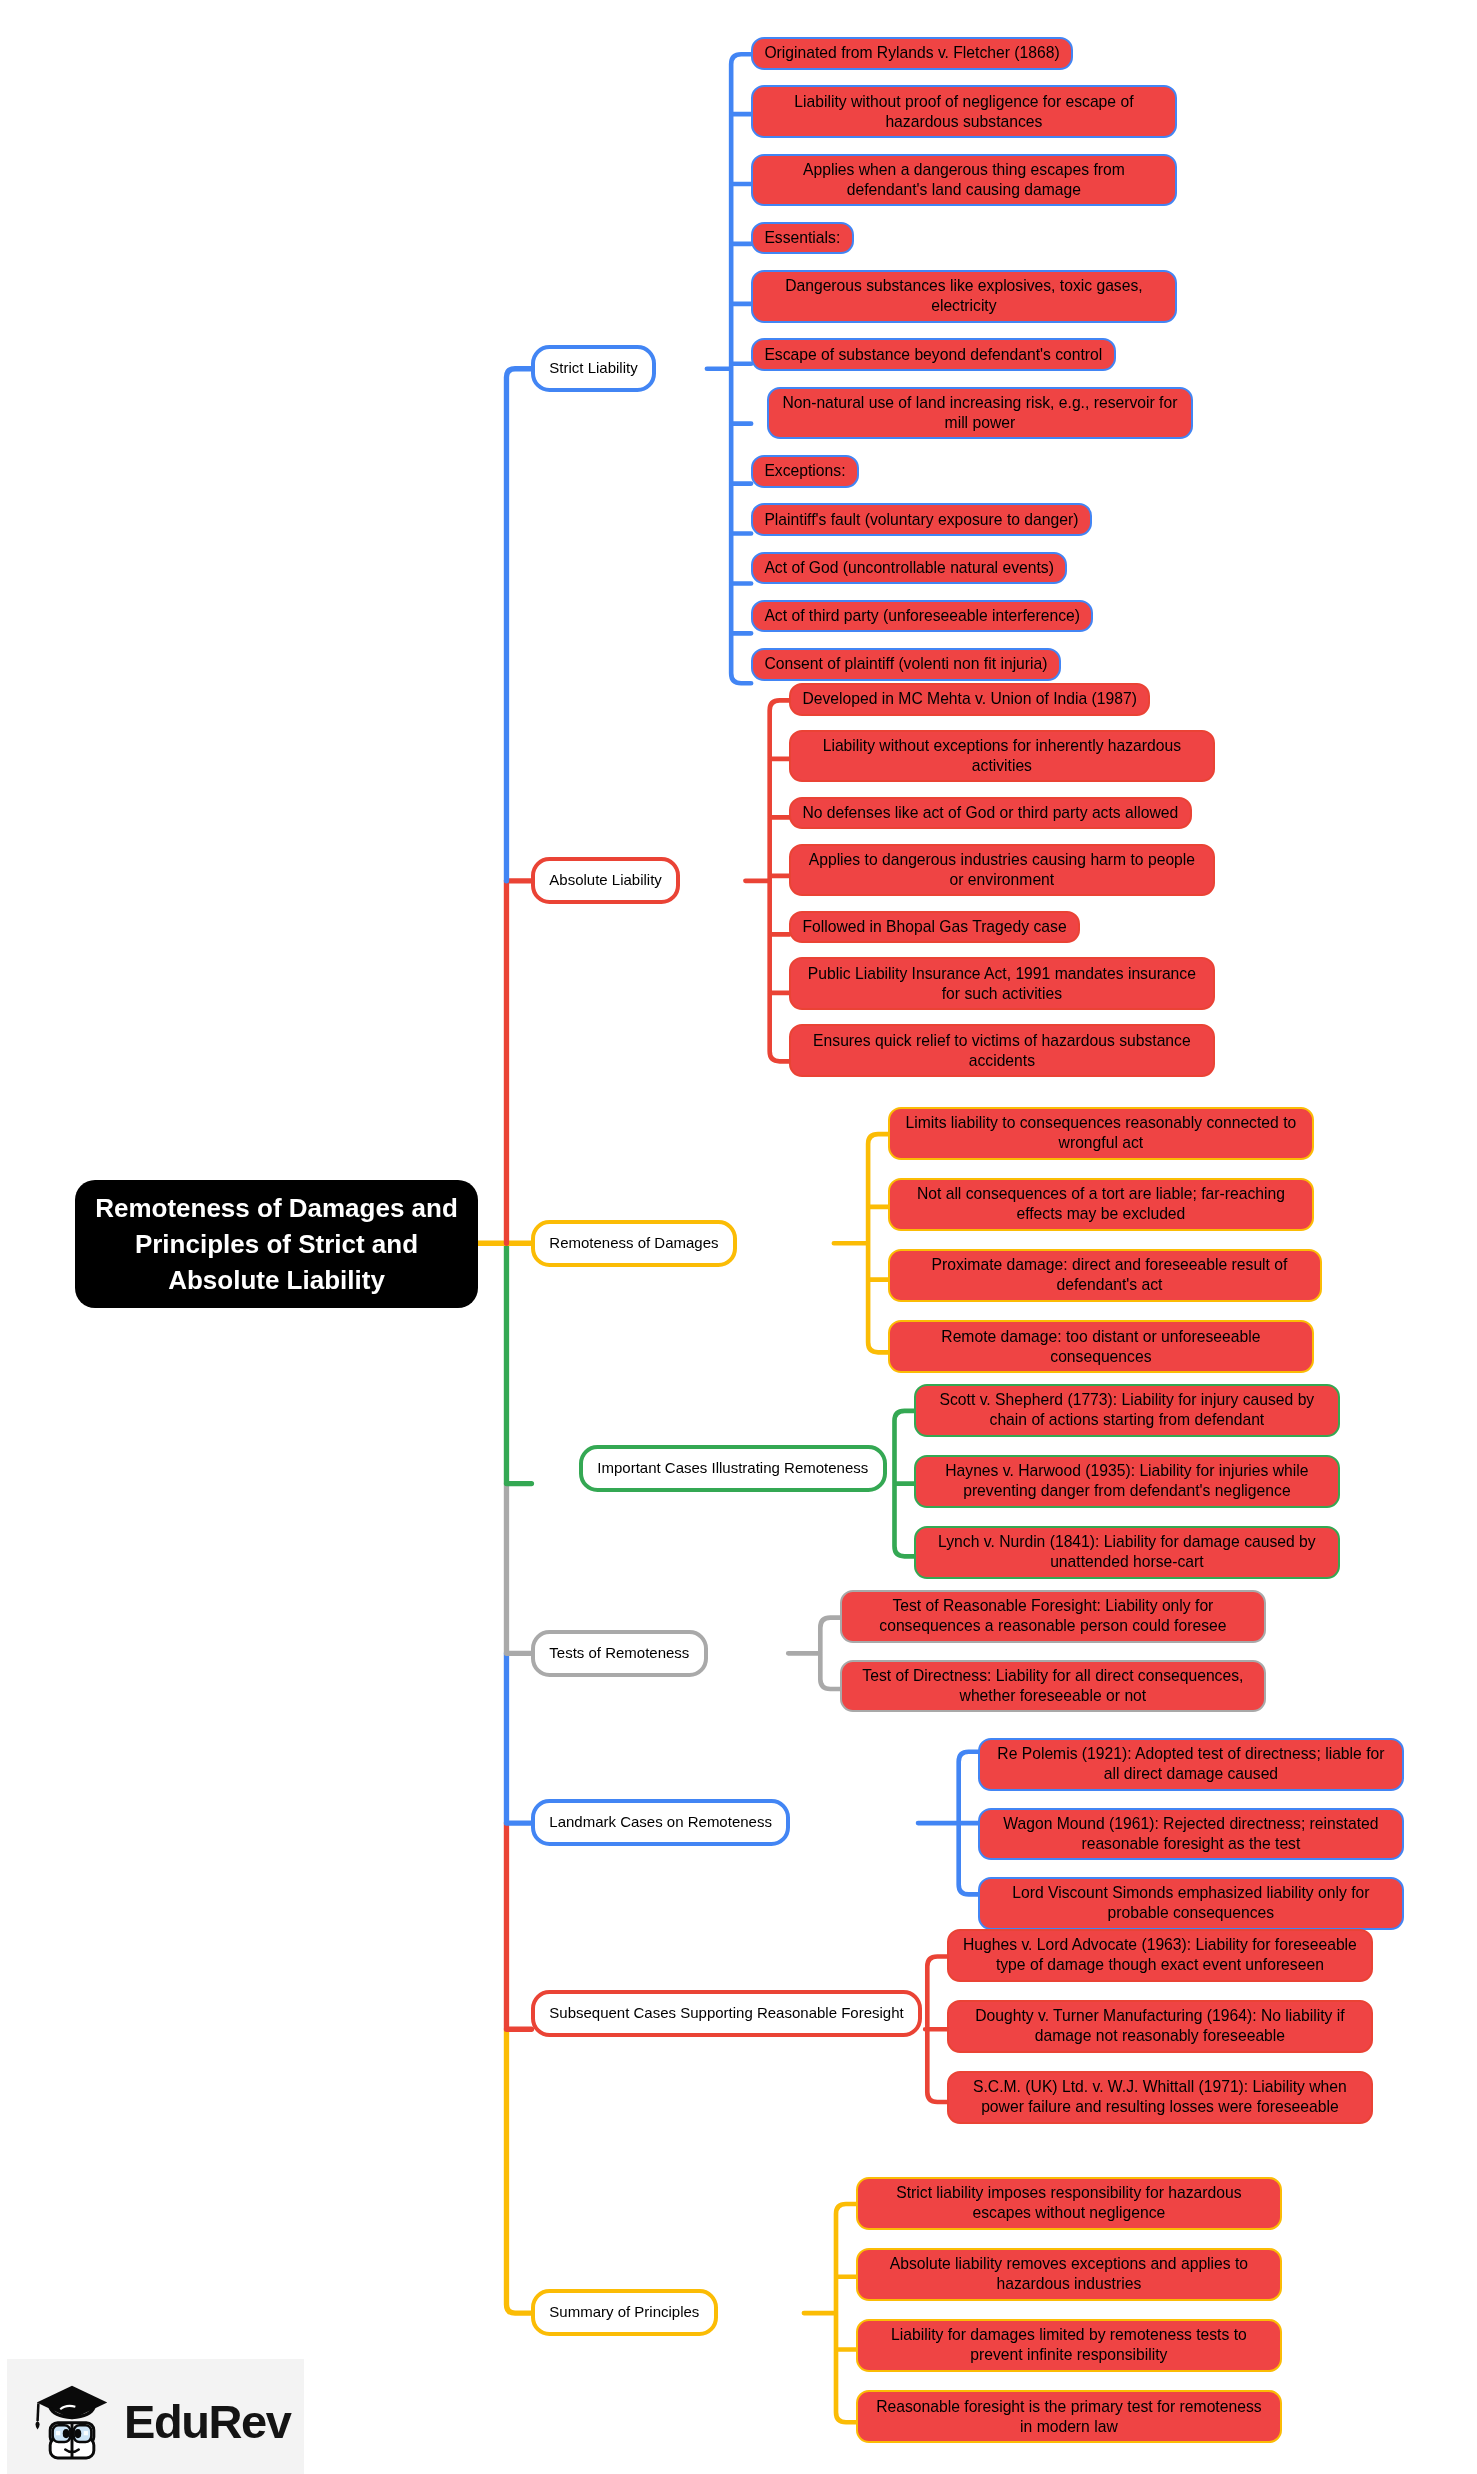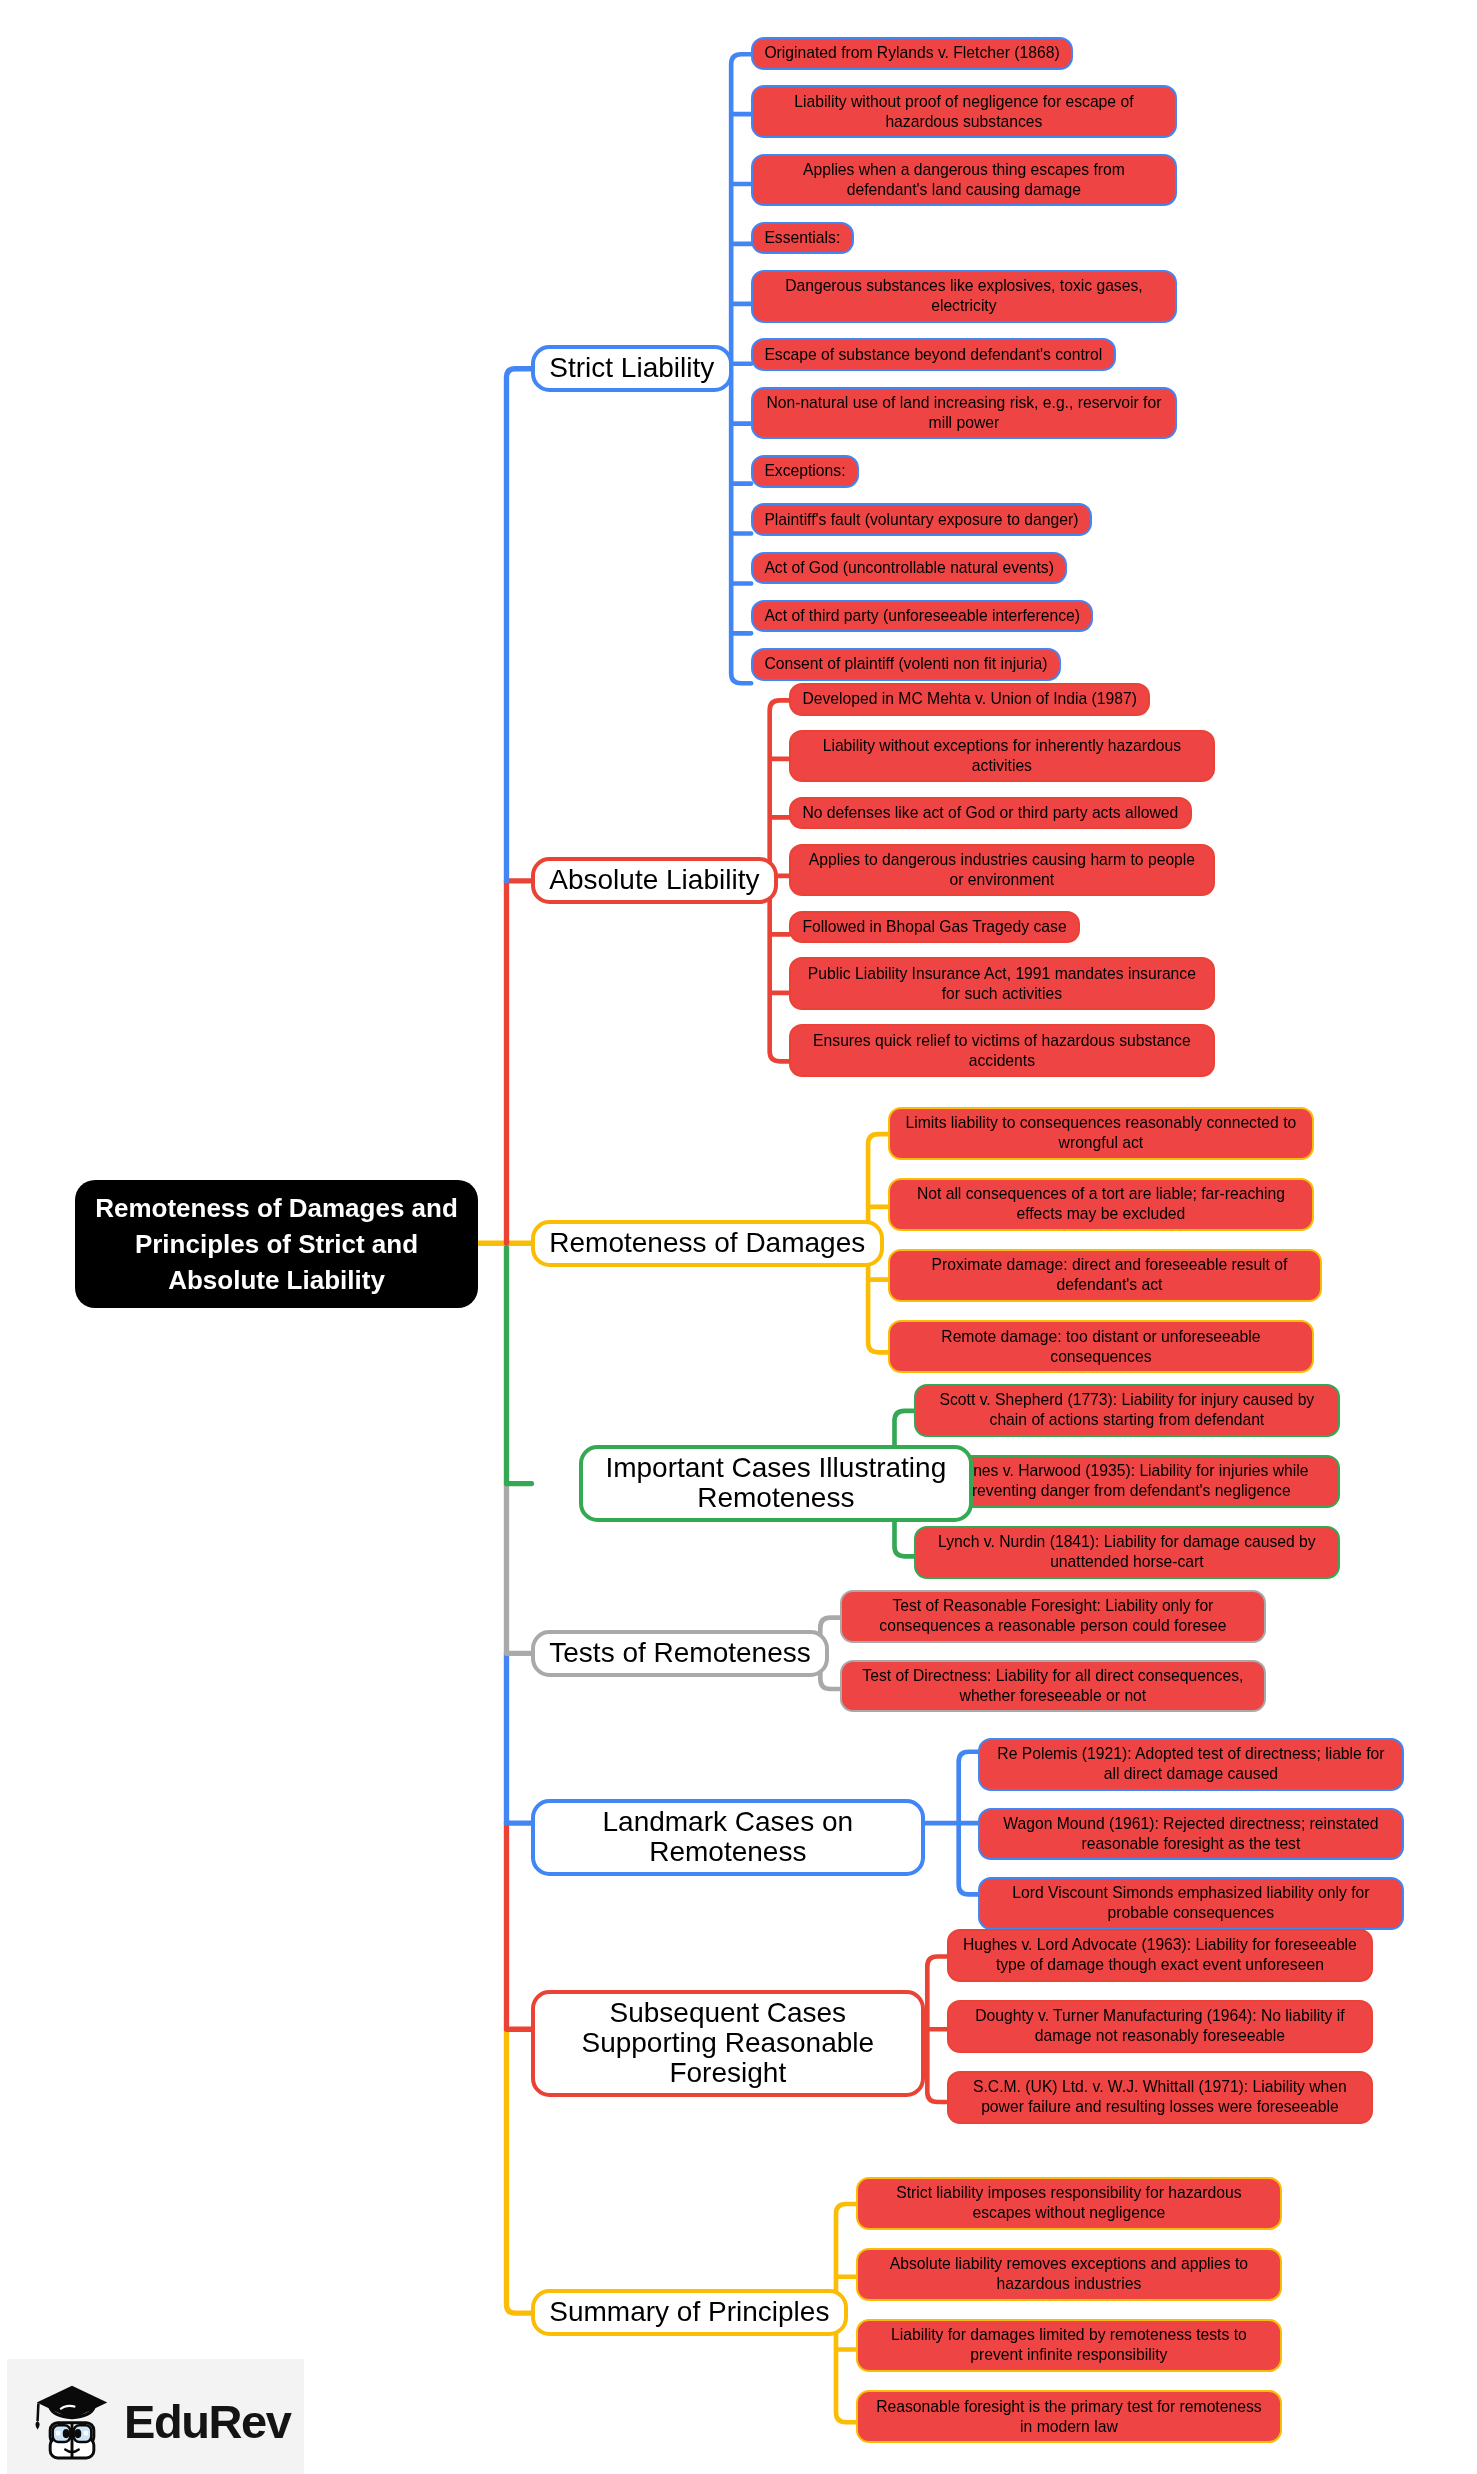--- a/index.html
+++ b/index.html
@@ -32,21 +32,21 @@
     max-width: 399px;
     box-sizing: content-box;
   }
   .branch-pill {
     position: absolute;
     background: #ffffff;
     border-style: solid;
     border-width: 4.3px;
     border-radius: 18.5px;
     padding: 4.3px 14.3px;
-    font-size: 28px;
+    font-size: 15px;
     line-height: 30px;
     color: #000000;
     text-align: center;
     width: max-content;
     max-width: 357px;
   }
   .root-node {
     position: absolute;
     left: 75px;
     width: 403px;
@@ -109,21 +109,21 @@
   <div class="root-node" style="top: 1180px; background: rgb(0, 0, 0); color: rgb(255, 255, 255);">Remoteness of Damages and Principles of Strict and Absolute Liability</div>
 
   <div id="branches">
       <div class="leaves" style="left: 751px; top: 37px; gap: 15.7px;">
         <div class="leaf" style="border-color: rgb(66, 133, 244);">Originated from Rylands v. Fletcher (1868)</div>
         <div class="leaf" style="border-color: rgb(66, 133, 244);">Liability without proof of negligence for escape of hazardous substances</div>
         <div class="leaf" style="border-color: rgb(66, 133, 244);">Applies when a dangerous thing escapes from defendant's land causing damage</div>
         <div class="leaf" style="border-color: rgb(66, 133, 244);">Essentials:</div>
         <div class="leaf" style="border-color: rgb(66, 133, 244);">Dangerous substances like explosives, toxic gases, electricity</div>
         <div class="leaf" style="border-color: rgb(66, 133, 244);">Escape of substance beyond defendant's control</div>
-        <div class="leaf" style="border-color: rgb(66, 133, 244);">Non-natural use of land increasing risk, e.g., reservoir for mill power</div>
+        <div class="leaf" style="border-color: rgb(66, 133, 244); margin-left: 16px;">Non-natural use of land increasing risk, e.g., reservoir for mill power</div>
         <div class="leaf" style="border-color: rgb(66, 133, 244);">Exceptions:</div>
         <div class="leaf" style="border-color: rgb(66, 133, 244);">Plaintiff's fault (voluntary exposure to danger)</div>
         <div class="leaf" style="border-color: rgb(66, 133, 244);">Act of God (uncontrollable natural events)</div>
         <div class="leaf" style="border-color: rgb(66, 133, 244);">Act of third party (unforeseeable interference)</div>
         <div class="leaf" style="border-color: rgb(66, 133, 244);">Consent of plaintiff (volenti non fit injuria)</div>
       </div>
       <div class="branch-pill" style="left: 531px; border-color: rgb(66, 133, 244); top: 345px;">Strict Liability</div>
       <div class="leaves" style="left: 789px; top: 683px; gap: 14.3px;">
         <div class="leaf" style="border-color: rgb(234, 67, 53);">Developed in MC Mehta v. Union of India (1987)</div>
         <div class="leaf" style="border-color: rgb(234, 67, 53);">Liability without exceptions for inherently hazardous activities</div>

